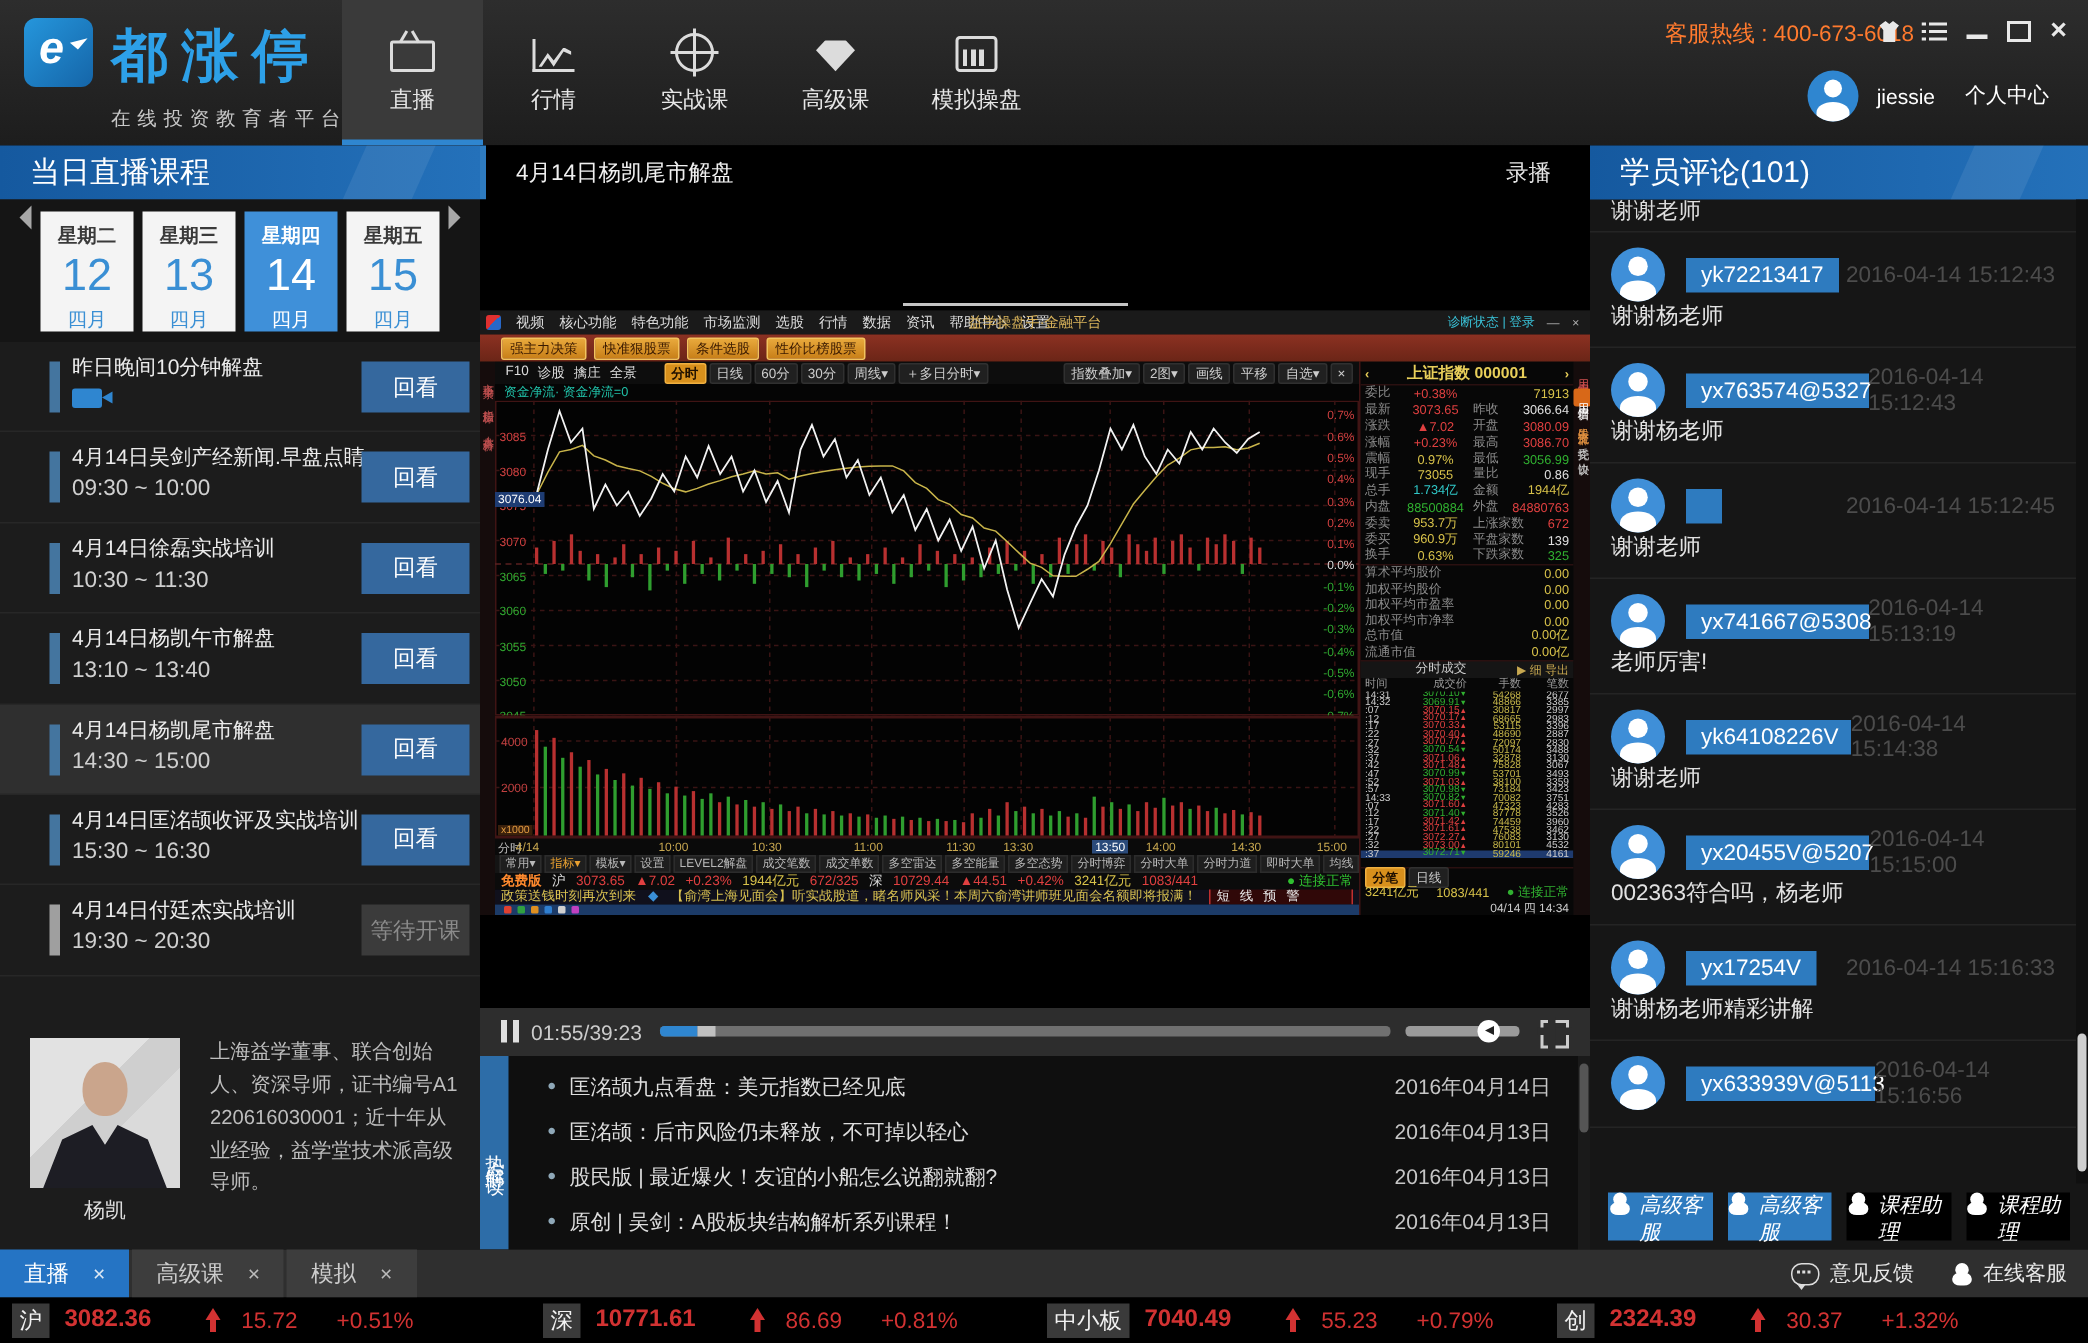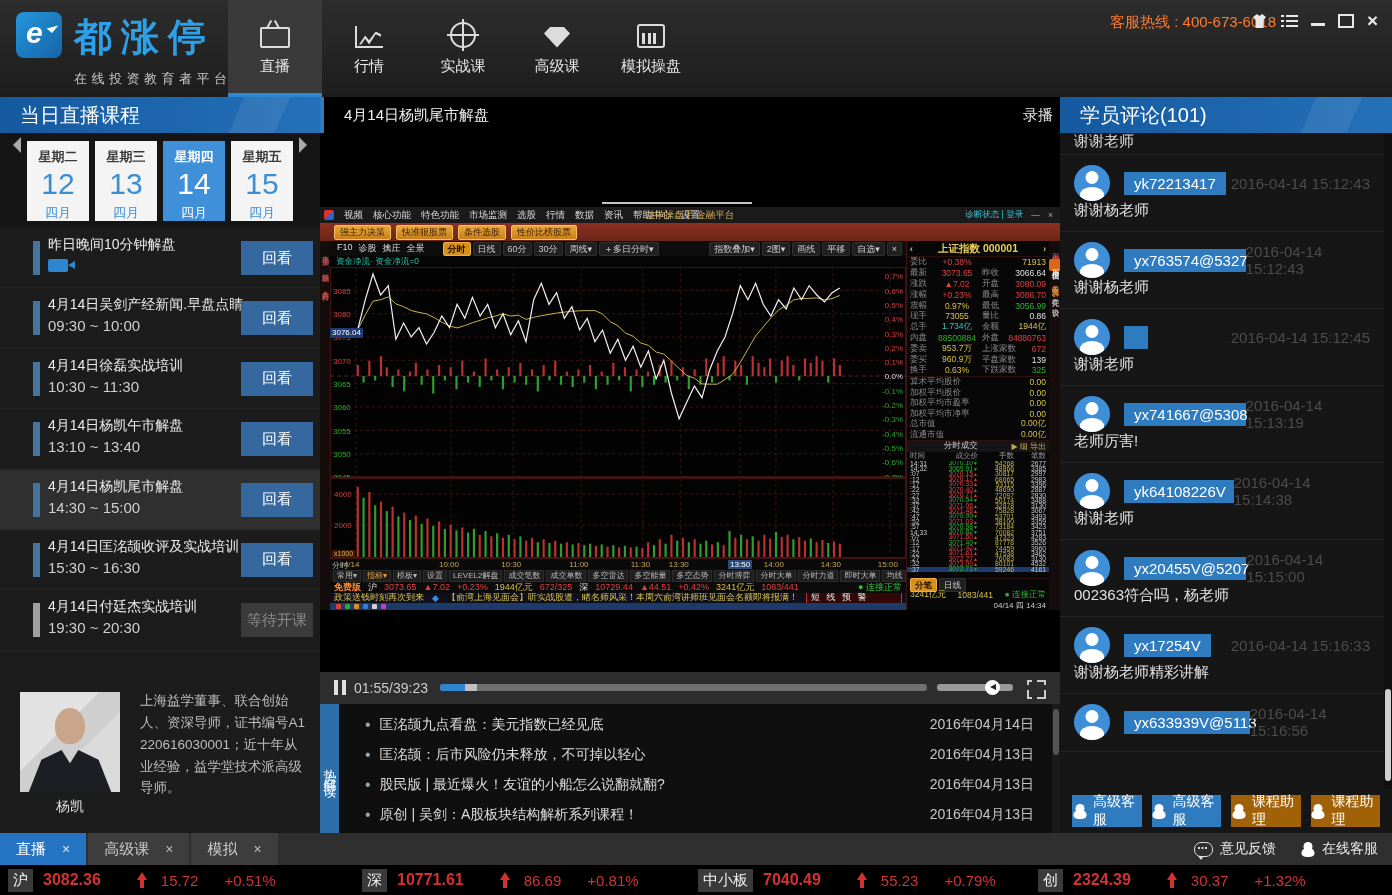--- a/index.html
+++ b/index.html
@@ -71,21 +71,21 @@
   .iphoto::before{content:"";position:absolute;left:50%;top:16px;transform:translateX(-50%);width:30px;height:36px;border-radius:50% 50% 46% 46%;background:#caa58c;}
   .iphoto::after{content:"";position:absolute;left:50%;bottom:-2px;transform:translateX(-50%);width:84px;height:44px;background:#1d1d24;
     clip-path:polygon(0 100%,16% 22%,40% 0,50% 30%,60% 0,84% 22%,100% 100%);}
   .iname{position:absolute;left:20px;top:122px;width:100px;text-align:center;font-size:14px;color:#ddd;}
   .ibio{position:absolute;left:140px;right:12px;top:14px;font-size:13.5px;line-height:1.62;color:#bdbdbd;word-break:break-all;}
   
   #center{position:absolute;left:320px;top:97px;width:740px;height:736px;background:#000;}
   .vheader{position:absolute;top:0;left:0;right:0;height:36px;background:#000;}
   .vheader::before{content:"";position:absolute;left:0;top:0;width:4px;height:36px;background:#2e7bbf;}
   .vtitle{position:absolute;left:24px;top:9px;font-size:15px;color:#f0f0f0;}
-  .vbadge{position:absolute;right:7px;top:9px;font-size:15px;color:#e4e4e4;}
+  .vbadge{position:absolute;right:26px;top:9px;font-size:15px;color:#e4e4e4;}
   #vscreen{position:absolute;top:36px;left:0;right:0;height:539px;background:#000;cursor:pointer;}
   .bufline{position:absolute;left:282px;top:69px;width:150px;height:2px;background:#e6e6e6;opacity:.85;}
   
   #software{position:absolute;left:0;top:74px;width:740px;height:403px;background:#0c0c0c;font-size:9px;color:#ccc;}
   .swmenu{height:16px;background:#1a1a1a;display:flex;align-items:center;padding:0 4px;position:relative;}
   .swlogo{width:10px;height:10px;background:linear-gradient(135deg,#e03030 50%,#2868c8 50%);margin-right:5px;border-radius:2px;flex:none;}
   .swm{padding:0 5px;font-size:9.5px;color:#ddd;white-space:nowrap;}
   .swtitle{position:absolute;left:50%;transform:translateX(-50%);color:#d8b25a;font-size:9.5px;}
   .swright{margin-left:auto;display:flex;gap:8px;color:#39c2d8;font-size:8.5px;align-items:center;}
   .swwin{color:#aaa;letter-spacing:3px;}
@@ -184,22 +184,22 @@
   .crow{display:flex;align-items:center;}
   .cavatar{width:36px;height:36px;border-radius:50%;background:#3f8fd8;position:relative;overflow:hidden;flex:none;}
   .cavatar::before{content:"";position:absolute;left:50%;top:6px;transform:translateX(-50%);width:13px;height:13px;border-radius:50%;background:#fff;}
   .cavatar::after{content:"";position:absolute;left:50%;top:22px;transform:translateX(-50%);width:24px;height:15px;border-radius:50% 50% 0 0;background:#fff;}
   .cuser{margin-left:14px;background:#2e7bbf;color:#fff;font-size:15px;padding:3px 10px;min-width:4px;min-height:17px;}
   .ctimeb{margin-left:auto;color:#4c4c4c;font-size:15px;}
   .ctext{font-size:15px;color:#e2e2e2;}
   .cscroll{position:absolute;right:0;top:36px;bottom:44px;width:8px;background:#101010;}
   .chandle{position:absolute;left:1px;bottom:8px;width:6px;height:92px;background:#cfcfcf;border-radius:3px;cursor:pointer;}
   .qqrow{position:absolute;left:12px;right:12px;bottom:6px;height:32px;display:flex;gap:10px;}
-  .qqbtn{flex:1;display:flex;align-items:center;justify-content:center;gap:6px;color:#fff;font-size:14px;cursor:pointer;}
-  .qqbtn.blue{background:#2e7bbf;} .qqbtn.orange{background:#a16207;}
+  .qqbtn{flex:1;display:flex;justify-content:center;gap:6px;color:#fff;font-size:14px;cursor:pointer;font-style:italic;}
+  .qqbtn.blue{background:#2e7bbf;} .qqbtn.orange{background:#000000;}
   .qico{width:15px;height:15px;position:relative;flex:none;}
   .qico::before{content:"";position:absolute;left:50%;top:0;transform:translateX(-50%);width:9px;height:9px;border-radius:50%;background:#fff;}
   .qico::after{content:"";position:absolute;left:50%;bottom:0;transform:translateX(-50%);width:13px;height:9px;border-radius:50% 50% 40% 40%;background:#fff;}
   
   #tabbar{position:absolute;left:0;top:833px;width:1392px;height:32px;background:#2f2f2f;display:flex;align-items:center;}
   .btab{height:32px;display:flex;align-items:center;gap:16px;padding:0 16px;font-size:15px;color:#ccc;background:#3d3d3d;margin-right:2px;cursor:pointer;}
   .btab.active{background:#2574c4;color:#fff;}
   .btab .x{font-size:14px;color:#bbb;}
   .btab.active .x{color:#dce8f4;}
   #tabright{margin-left:auto;display:flex;align-items:center;gap:24px;margin-right:14px;color:#e8e8e8;font-size:14px;}
@@ -289,20 +289,25 @@
             </g>
           </svg>
       </span>
       <span class="wic">
           <span class="wmin"></span>
         </span>
       <span class="wic">
           <span class="wmax"></span>
         </span>
       <span class="wic wclose">×</span>
+    </div>
+    <div id="userrow">
+      <span class="avatar"></span>
+      <span>jiessie</span>
+      <span class="ucenter">个人中心</span>
     </div>
   </div>
 
   <div id="sidebar">
     <div class="banner">当日直播课程</div>
     <div id="dates">
 
     <div class="dcard">
           <div class="w">星期二</div>
           <div class="d">12</div>

